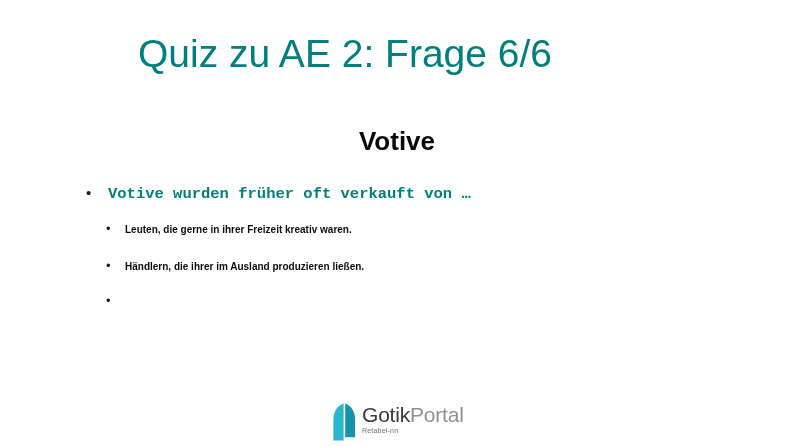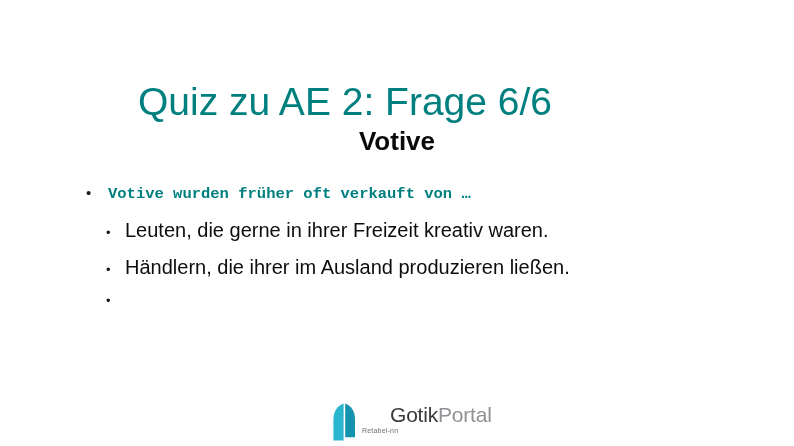--- a/index.html
+++ b/index.html
@@ -27,21 +27,20 @@
     top: 29px;
     left: 0;
     width: 690px;
     text-align: center;
     font-size: 39px;
     line-height: 50px;
     font-weight: 400;
     color: #007F7F;
     letter-spacing: 0px;
     white-space: nowrap;
-    margin-top: 48px;
   }
 
   .slide-subtitle {
     position: absolute;
     top: 120px;
     left: 0;
     width: 794px;
     text-align: center;
     font-size: 26px;
     line-height: 42px;
@@ -89,22 +88,22 @@
   .bullet-text-l1 {
     font-size: 15.5px;
     font-weight: bold;
     color: #007F7F;
     line-height: 20px;
     white-space: nowrap;
     font-family: Liberation Mono, monospace;
   }
 
   .bullet-text-l2 {
-    font-size: 20px;
-    font-weight: 400;
+    font-size: 10px;
+    font-weight: 700;
     color: #0d0d0d;
     line-height: 20px;
     white-space: nowrap;
   }
 
   
   .logo {
     position: absolute;
     left: 331px;
     top: 402px;
@@ -132,21 +131,20 @@
     margin-left: 5px;
     padding-top: 2px;
   }
 
   .logo-wordmark {
     font-size: 21px;
     line-height: 22px;
     font-weight: 300;
     letter-spacing: -0.2px;
     white-space: nowrap;
-    margin-left: 28px;
   }
 
   .logo-word-gotik {
     color: #3a3a3c;
   }
 
   .logo-word-portal {
     color: #8f9194;
   }
 

